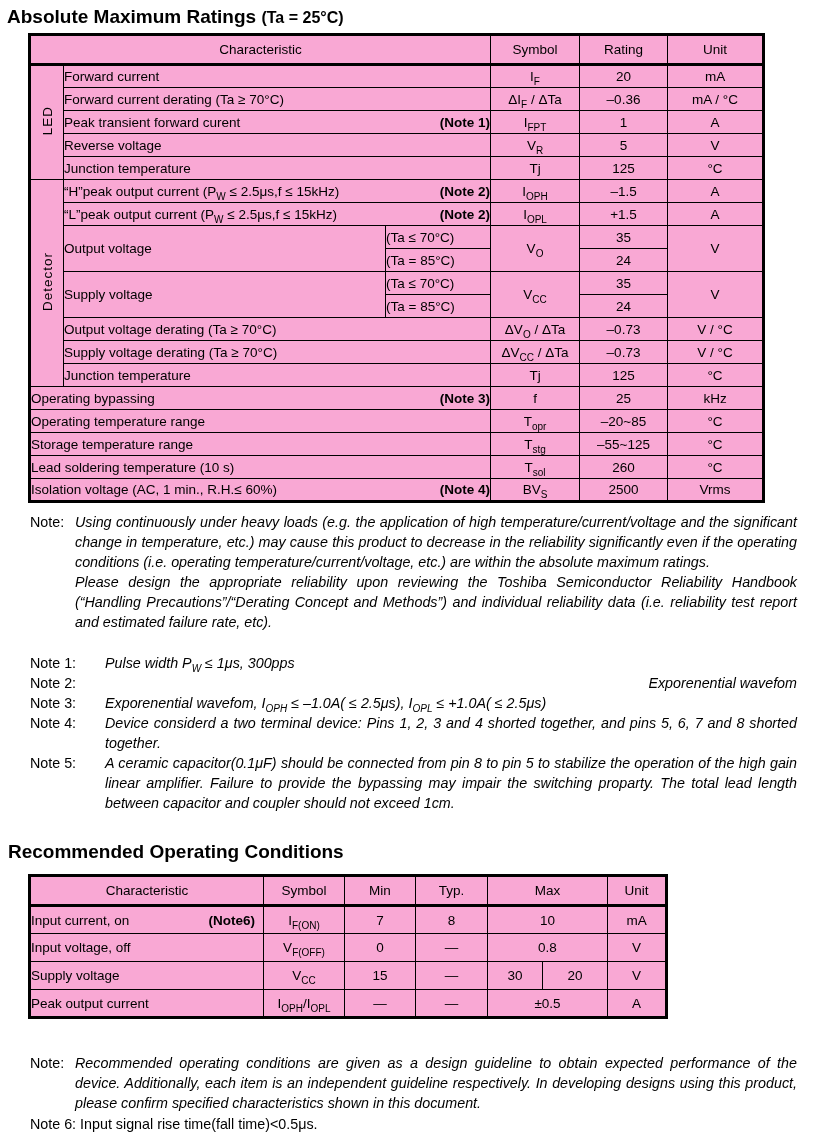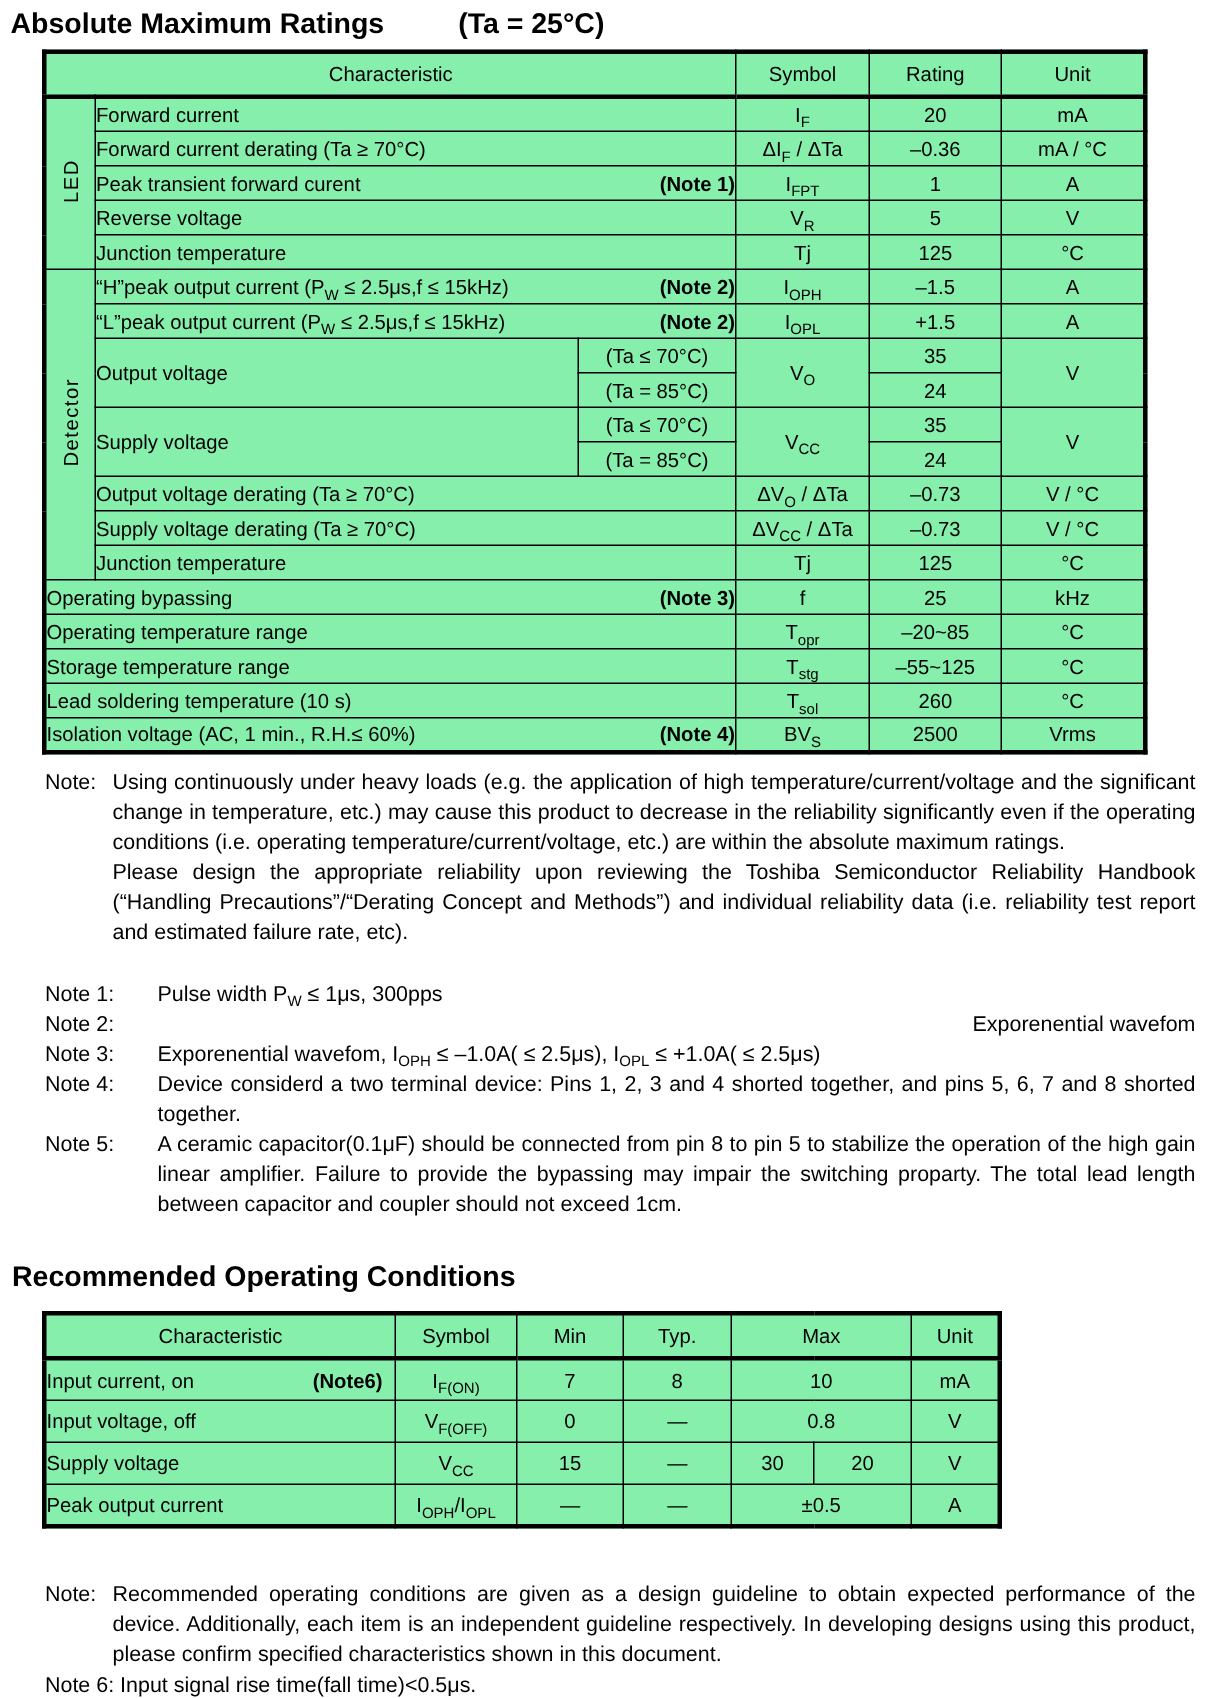--- a/index.html
+++ b/index.html
@@ -3,47 +3,47 @@
 <meta charset="utf-8">
 <style>
   * { margin:0; padding:0; box-sizing:border-box; }
   html,body { background:#fff; }
   body {
     position:relative; width:821px; height:1132px;
     color:#000; font-family:"Liberation Sans","DejaVu Sans",sans-serif;
   }
   .abs { position:absolute; }
   .sec-title { font-size:19px; font-weight:700; white-space:nowrap; }
-  .sec-title .cond { font-size:19px;margin-left:44px; }
-
-  table { border-collapse:collapse; table-layout:fixed; background:#86efac; }
+  .sec-title .cond { font-size:16px; }
+
+  table { border-collapse:collapse; table-layout:fixed; background:#f9a8d4; }
   table.ds { border:3px solid #000; }
   .ds th, .ds td {
     border:1px solid #000; font-weight:400; font-size:13.5px;
     padding:0; vertical-align:middle; overflow:hidden; white-space:nowrap;
   }
   .ds thead th { border-bottom:3px solid #000; text-align:center; }
   #amr-table thead tr { height:30px; }
   #amr-table tbody tr { height:23px; }
   #roc-table thead tr { height:30px; }
   #roc-table tbody tr { height:28px; }
 
   .char { text-align:left; padding:0 4px 0 6px; }
-  .cond-cell { text-align:center; padding-right:6px; }
+  .cond-cell { text-align:left; padding-right:6px; }
   .ctr { text-align:center; }
   .note-ref { float:right;font-weight:bold; }
   sub { font-size:10px; line-height:0; }
 
   .group-cell { text-align:center; }
   .vtext { display:inline-block; writing-mode:vertical-rl; transform:rotate(180deg); font-size:13.5px; letter-spacing:1px; }
 
   .note-entry { display:flex; font-size:14.3px; line-height:20px; }
   .note-entry .nlabel { flex:0 0 45px; }
   .note-entry .nlabel-wide { flex:0 0 75px; }
-  .note-entry .ntext { flex:1; text-align:justify; }
+  .note-entry .ntext { flex:1; text-align:justify;font-style:italic; }
   .note-entry + .note-entry { margin-top:0; }
   .plain-note { font-size:14.3px; line-height:20px; }
 </style>
 </head>
 <body>
 
 <div class="abs sec-title" style="top:6px;left:7px">
   <span>Absolute Maximum Ratings</span>
   <span class="cond">(Ta = 25°C)</span>
 </div>

